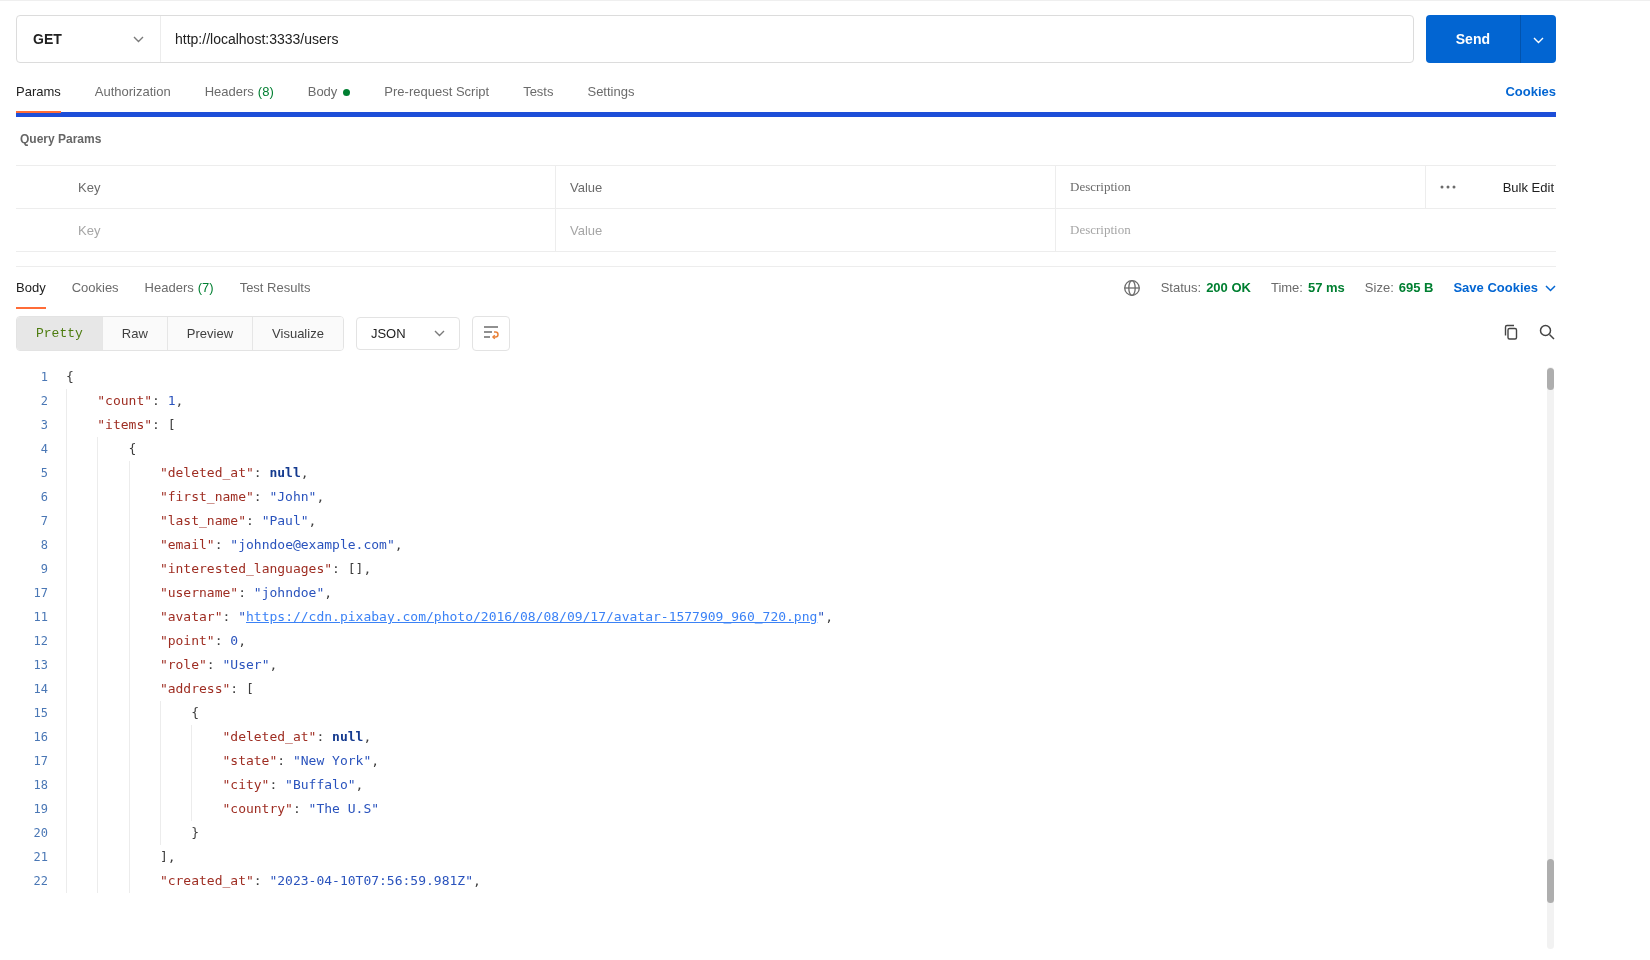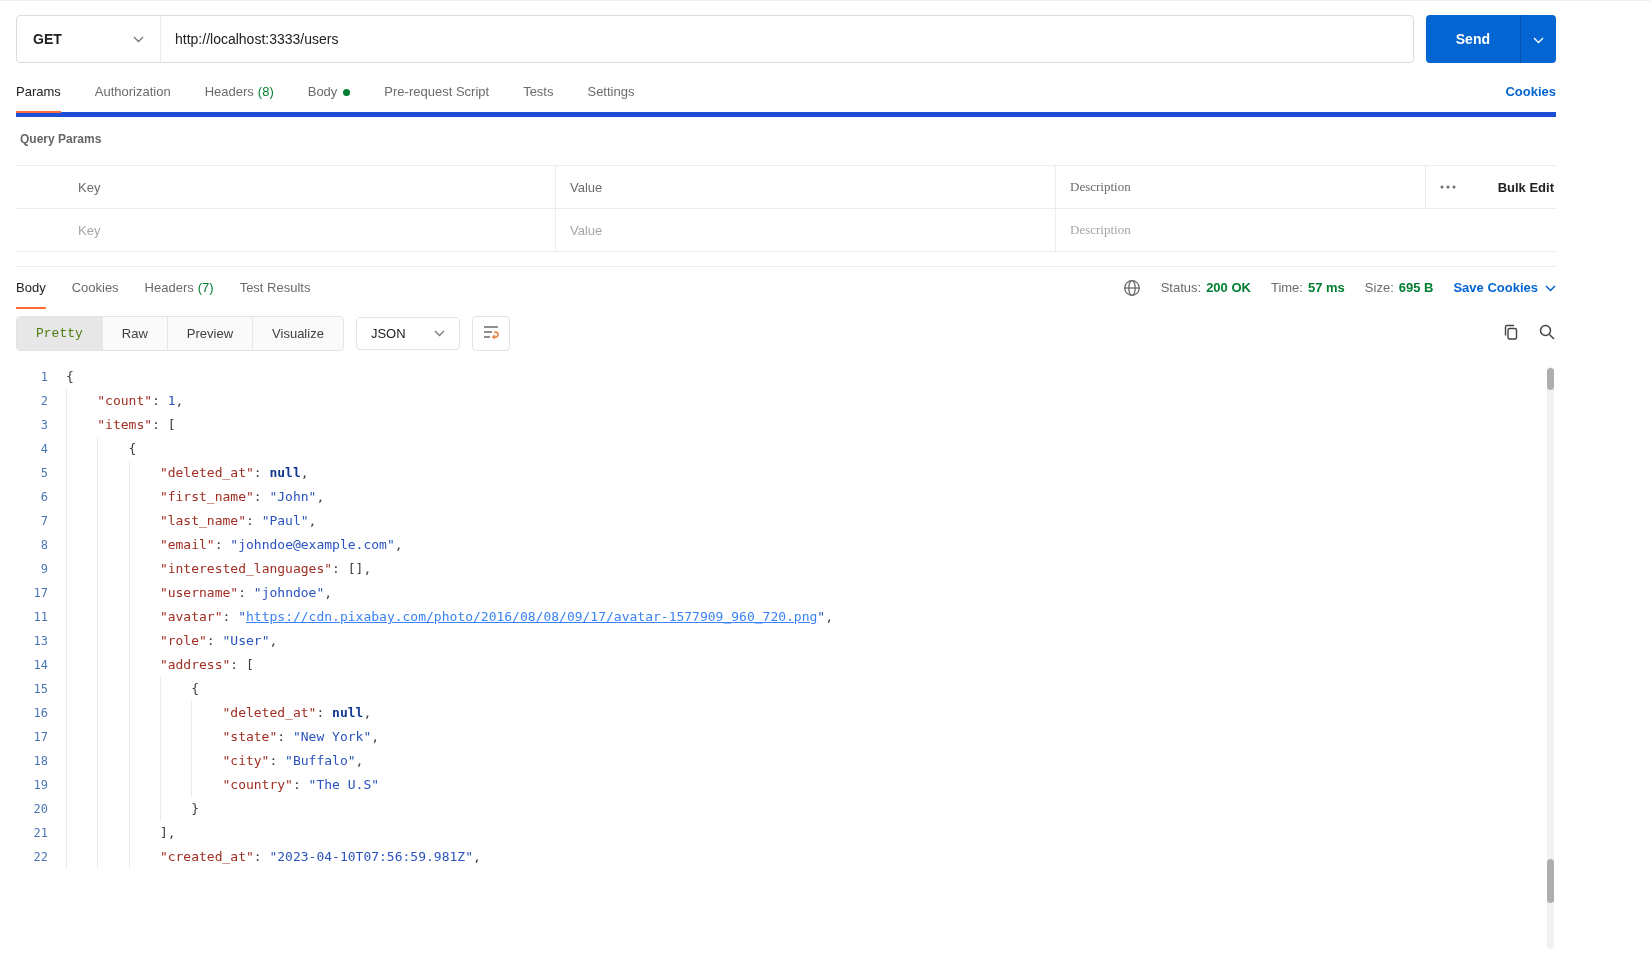--- a/index.html
+++ b/index.html
@@ -36,21 +36,21 @@
   .params-table { margin-top:19px; border-top:1px solid #ededed; }
   .p-row { display:flex; align-items:stretch; height:43px; border-bottom:1px solid #ededed; }
   .cell { display:flex; align-items:center; padding:0 14px; font-size:13px; }
   .col-check { flex:0 0 48px; }
   .col-key { flex:0 0 492px; border-right:1px solid #ededed; }
   .col-value { flex:0 0 500px; border-right:1px solid #ededed; }
   .col-desc { flex:1;font-family:Liberation Serif, serif; }
   .col-desc.bordered { border-right:1px solid #ededed; flex:0 0 370px; }
   .col-actions { flex:1; display:flex; align-items:center; justify-content:space-between; padding:0 2px 0 14px; }
   .hdr { color:#6b6b6b; font-weight:500; }
-  .bulk-edit { font-size:13px; font-weight:700; color:#212121; cursor:pointer; }
+  .bulk-edit { font-size:13px; font-weight:400; color:#212121; cursor:pointer; }
   .dots-btn { display:flex; align-items:center; cursor:pointer; color:#6b6b6b; }
   .cell-input { border:none; outline:none; width:100%; font-size:13px; color:#212121; font-family:inherit; background:transparent; }
   .cell-input::placeholder { color:#a6a6a6; }
 
   
   .resp-section { margin-top:14px; border-top:1px solid #ededed; }
   .resp-header { display:flex; align-items:center; }
   .resp-tabs { display:flex; align-items:center; gap:26px; }
   .resp-meta { margin-left:auto; display:flex; align-items:center; gap:20px; font-size:13px; }
   .meta-pair { white-space:nowrap; }
@@ -271,20 +271,21 @@
           <div class="code-line"><span class="ln">2</span><span class="line-content"><span class="ind"></span><span class="tok-k">"count"</span><span class="tok-p">: </span><span class="tok-n">1</span><span class="tok-p">,</span></span></div>
           <div class="code-line"><span class="ln">3</span><span class="line-content"><span class="ind"></span><span class="tok-k">"items"</span><span class="tok-p">: [</span></span></div>
           <div class="code-line"><span class="ln">4</span><span class="line-content"><span class="ind"></span><span class="ind"></span><span class="tok-p">{</span></span></div>
           <div class="code-line"><span class="ln">5</span><span class="line-content"><span class="ind"></span><span class="ind"></span><span class="ind"></span><span class="tok-k">"deleted_at"</span><span class="tok-p">: </span><span class="tok-u">null</span><span class="tok-p">,</span></span></div>
           <div class="code-line"><span class="ln">6</span><span class="line-content"><span class="ind"></span><span class="ind"></span><span class="ind"></span><span class="tok-k">"first_name"</span><span class="tok-p">: </span><span class="tok-s">"John"</span><span class="tok-p">,</span></span></div>
           <div class="code-line"><span class="ln">7</span><span class="line-content"><span class="ind"></span><span class="ind"></span><span class="ind"></span><span class="tok-k">"last_name"</span><span class="tok-p">: </span><span class="tok-s">"Paul"</span><span class="tok-p">,</span></span></div>
           <div class="code-line"><span class="ln">8</span><span class="line-content"><span class="ind"></span><span class="ind"></span><span class="ind"></span><span class="tok-k">"email"</span><span class="tok-p">: </span><span class="tok-s">"johndoe@example.com"</span><span class="tok-p">,</span></span></div>
           <div class="code-line"><span class="ln">9</span><span class="line-content"><span class="ind"></span><span class="ind"></span><span class="ind"></span><span class="tok-k">"interested_languages"</span><span class="tok-p">: [],</span></span></div>
           <div class="code-line"><span class="ln">17</span><span class="line-content"><span class="ind"></span><span class="ind"></span><span class="ind"></span><span class="tok-k">"username"</span><span class="tok-p">: </span><span class="tok-s">"johndoe"</span><span class="tok-p">,</span></span></div>
           <div class="code-line"><span class="ln">11</span><span class="line-content"><span class="ind"></span><span class="ind"></span><span class="ind"></span><span class="tok-k">"avatar"</span><span class="tok-p">: </span><span class="tok-s">"</span><span class="tok-l">https://cdn.pixabay.com/photo/2016/08/08/09/17/avatar-1577909_960_720.png</span><span class="tok-s">"</span><span class="tok-p">,</span></span></div>
+          <div class="code-line"><span class="ln">12</span><span class="line-content"><span class="ind"></span><span class="ind"></span><span class="ind"></span><span class="tok-k">"point"</span><span class="tok-p">: </span><span class="tok-n">0</span><span class="tok-p">,</span></span></div>
           <div class="code-line"><span class="ln">13</span><span class="line-content"><span class="ind"></span><span class="ind"></span><span class="ind"></span><span class="tok-k">"role"</span><span class="tok-p">: </span><span class="tok-s">"User"</span><span class="tok-p">,</span></span></div>
           <div class="code-line"><span class="ln">14</span><span class="line-content"><span class="ind"></span><span class="ind"></span><span class="ind"></span><span class="tok-k">"address"</span><span class="tok-p">: [</span></span></div>
           <div class="code-line"><span class="ln">15</span><span class="line-content"><span class="ind"></span><span class="ind"></span><span class="ind"></span><span class="ind"></span><span class="tok-p">{</span></span></div>
           <div class="code-line"><span class="ln">16</span><span class="line-content"><span class="ind"></span><span class="ind"></span><span class="ind"></span><span class="ind"></span><span class="ind"></span><span class="tok-k">"deleted_at"</span><span class="tok-p">: </span><span class="tok-u">null</span><span class="tok-p">,</span></span></div>
           <div class="code-line"><span class="ln">17</span><span class="line-content"><span class="ind"></span><span class="ind"></span><span class="ind"></span><span class="ind"></span><span class="ind"></span><span class="tok-k">"state"</span><span class="tok-p">: </span><span class="tok-s">"New York"</span><span class="tok-p">,</span></span></div>
           <div class="code-line"><span class="ln">18</span><span class="line-content"><span class="ind"></span><span class="ind"></span><span class="ind"></span><span class="ind"></span><span class="ind"></span><span class="tok-k">"city"</span><span class="tok-p">: </span><span class="tok-s">"Buffalo"</span><span class="tok-p">,</span></span></div>
           <div class="code-line"><span class="ln">19</span><span class="line-content"><span class="ind"></span><span class="ind"></span><span class="ind"></span><span class="ind"></span><span class="ind"></span><span class="tok-k">"country"</span><span class="tok-p">: </span><span class="tok-s">"The U.S"</span></span></div>
           <div class="code-line"><span class="ln">20</span><span class="line-content"><span class="ind"></span><span class="ind"></span><span class="ind"></span><span class="ind"></span><span class="tok-p">}</span></span></div>
           <div class="code-line"><span class="ln">21</span><span class="line-content"><span class="ind"></span><span class="ind"></span><span class="ind"></span><span class="tok-p">],</span></span></div>
           <div class="code-line"><span class="ln">22</span><span class="line-content"><span class="ind"></span><span class="ind"></span><span class="ind"></span><span class="tok-k">"created_at"</span><span class="tok-p">: </span><span class="tok-s">"2023-04-10T07:56:59.981Z"</span><span class="tok-p">,</span></span></div>

